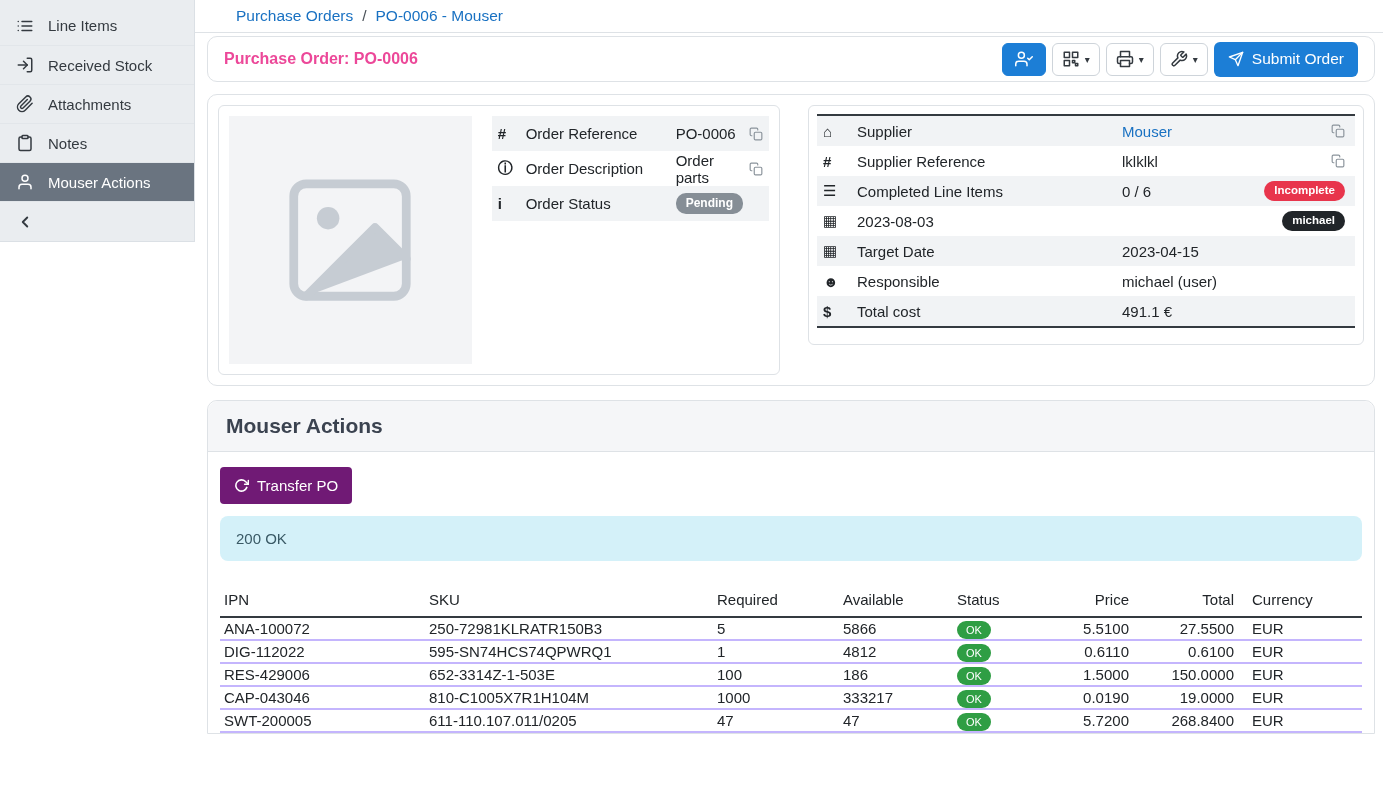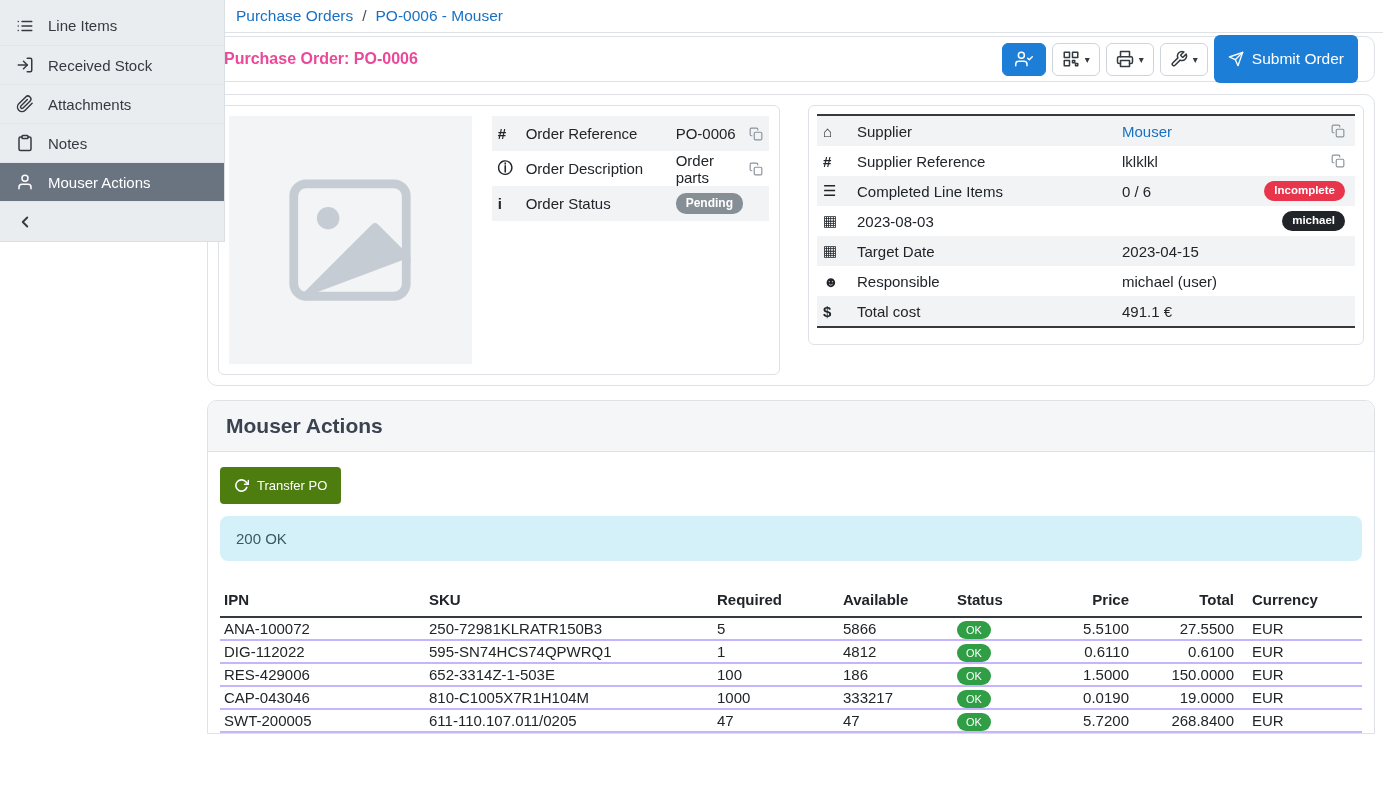--- a/index.html
+++ b/index.html
@@ -1,20 +1,20 @@
 <!DOCTYPE html>
 <html style="--accent: #1c7ed6; --link: #1971c2; --danger: #e8354c; --success: #2f9e44; --dark-badge: #212529; --gray-badge: #868e96; --alert-bg: #d4f1f9; --alert-text: #3a5a66;"><head>
 <meta charset="utf-8">
 <style>
   * { margin:0; padding:0; box-sizing:border-box; }
   html,body { width:1383px; height:794px; overflow:hidden; background:#fff;
     font-family:"Liberation Sans","DejaVu Sans",sans-serif; color:#212529; font-size:15px; }
 
   
-  .sidebar { position:absolute; left:0; top:0; width:225px; }
+  .sidebar { position:absolute; left:0; top:0; width:195px; }
   .side-menu { background:#eaedf0; border:1px solid #dbe0e5; border-left:none; border-top:none; padding-top:6px; }
   .side-item { display:flex; align-items:center; gap:14px; height:39px; padding:0 16px;
     color:#343a40; cursor:pointer; }
   .side-item + .side-item { border-top:1px solid #e2e6ea; }
   .side-item svg { width:18px; height:18px; stroke:currentColor; fill:none; stroke-width:2;
     stroke-linecap:round; stroke-linejoin:round; flex:0 0 auto; }
   .side-item.active { background:#6a7480; color:#fff; }
   .side-collapse { display:flex; align-items:center; height:40px; padding:0 16px; color:#343a40;
     border-top:1px solid #e2e6ea; cursor:pointer; }
   .side-collapse svg { width:18px; height:18px; stroke:currentColor; fill:none; stroke-width:2.5;
@@ -33,21 +33,21 @@
     display:flex; align-items:center; padding:0 16px; background:#fff; }
   .page-title { font-size:16px; font-weight:700; color:#ec4899; }
   .toolbar { margin-left:auto; display:flex; align-items:center; gap:6px; }
   .btn { height:33px; display:flex; align-items:center; justify-content:center; gap:5px;
     border-radius:6px; cursor:pointer; background:#fff; border:1px solid #ced4da; padding:0 9px; }
   .btn svg { width:18px; height:18px; stroke:#343a40; fill:none; stroke-width:2;
     stroke-linecap:round; stroke-linejoin:round; }
   .btn .caret { font-size:10px; color:#343a40; }
   .btn.blue { background:var(--accent,#1c7ed6); border-color:var(--accent,#1c7ed6); width:44px; }
   .btn.blue svg { stroke:#fff; }
-  .submit-btn { height:48px; background:var(--accent,#1c7ed6); border:none; border-radius:6px;
+  .submit-btn { height:35px; background:var(--accent,#1c7ed6); border:none; border-radius:6px;
     color:#fff; display:flex; align-items:center; gap:8px; padding:0 14px; font-size:15.5px; cursor:pointer; }
   .submit-btn svg { width:16px; height:16px; stroke:#fff; fill:none; stroke-width:2;
     stroke-linecap:round; stroke-linejoin:round; }
 
   
   .details-card { margin-top:12px; border:1px solid #dee2e6; border-radius:10px;
     padding:10px; display:flex; gap:28px; background:#fff; }
   .detail-box { border:1px solid #dee2e6; border-radius:6px; background:#fff; }
   .detail-left { width:562px; padding:10px; display:flex; gap:20px; }
   .thumb { width:252px; height:248px; background:#f3f4f6; display:flex; align-items:center; justify-content:center; }
@@ -77,29 +77,29 @@
   .c-red  { background:var(--danger,#e8354c); }
   .c-dark { background:var(--dark-badge,#212529); }
   .ok-pill { background:var(--success,#2f9e44); color:#fff; font-size:11px; font-weight:400;
     padding:3px 9px; border-radius:10px; }
 
   
   .actions-card { margin-top:14px; border:1px solid #dee2e6; border-radius:10px 10px 0 0; background:#fff; }
   .actions-header { padding:13px 18px; font-size:21px; font-weight:700; color:#3b4350;
     background:#f5f6f8; border-bottom:1px solid #dee2e6; border-radius:10px 10px 0 0; }
   .actions-body { padding:15px 12px 0 12px; }
-  .transfer-btn { background:#4d7c0f; color:#fff; border:none; border-radius:4px;
-    padding:0 14px; height:37px; font-size:13px; display:inline-flex; align-items:center; gap:8px; cursor:pointer; }
+  .transfer-btn { background:#701a75; color:#fff; border:none; border-radius:4px;
+    padding:0 14px; height:37px; font-size:15px; display:inline-flex; align-items:center; gap:8px; cursor:pointer; }
   .transfer-btn svg { width:15px; height:15px; stroke:#fff; fill:none; stroke-width:2.5;
     stroke-linecap:round; stroke-linejoin:round; }
   .alert-box { margin-top:12px; background:var(--alert-bg,#d4f1f9); color:var(--alert-text,#3a5a66);
     border-radius:8px; padding:14px 16px; font-size:15px; }
 
   table.data-table { width:100%; border-collapse:collapse; margin-top:22px; font-size:15px; table-layout:fixed; }
-  .data-table th { text-align:left; font-weight:700; padding:8px 4px; border-bottom:2px solid #343a40; color:#212529;margin-left:48px; }
+  .data-table th { text-align:left; font-weight:400; padding:8px 4px; border-bottom:2px solid #343a40; color:#212529;margin-left:48px; }
   .data-table td { padding:2px 4px; border-bottom:2px solid #c4b5fd; }
   .data-table .num { text-align:right; padding-right:14px; }
   col.c-ipn{width:205px} col.c-sku{width:288px} col.c-req{width:126px} col.c-av{width:114px}
   col.c-st{width:80px} col.c-pr{width:110px} col.c-to{width:105px} col.c-cu{width:auto}
 </style>
 </head>
 <body>
 
 <div class="sidebar">
   <div class="side-menu">

